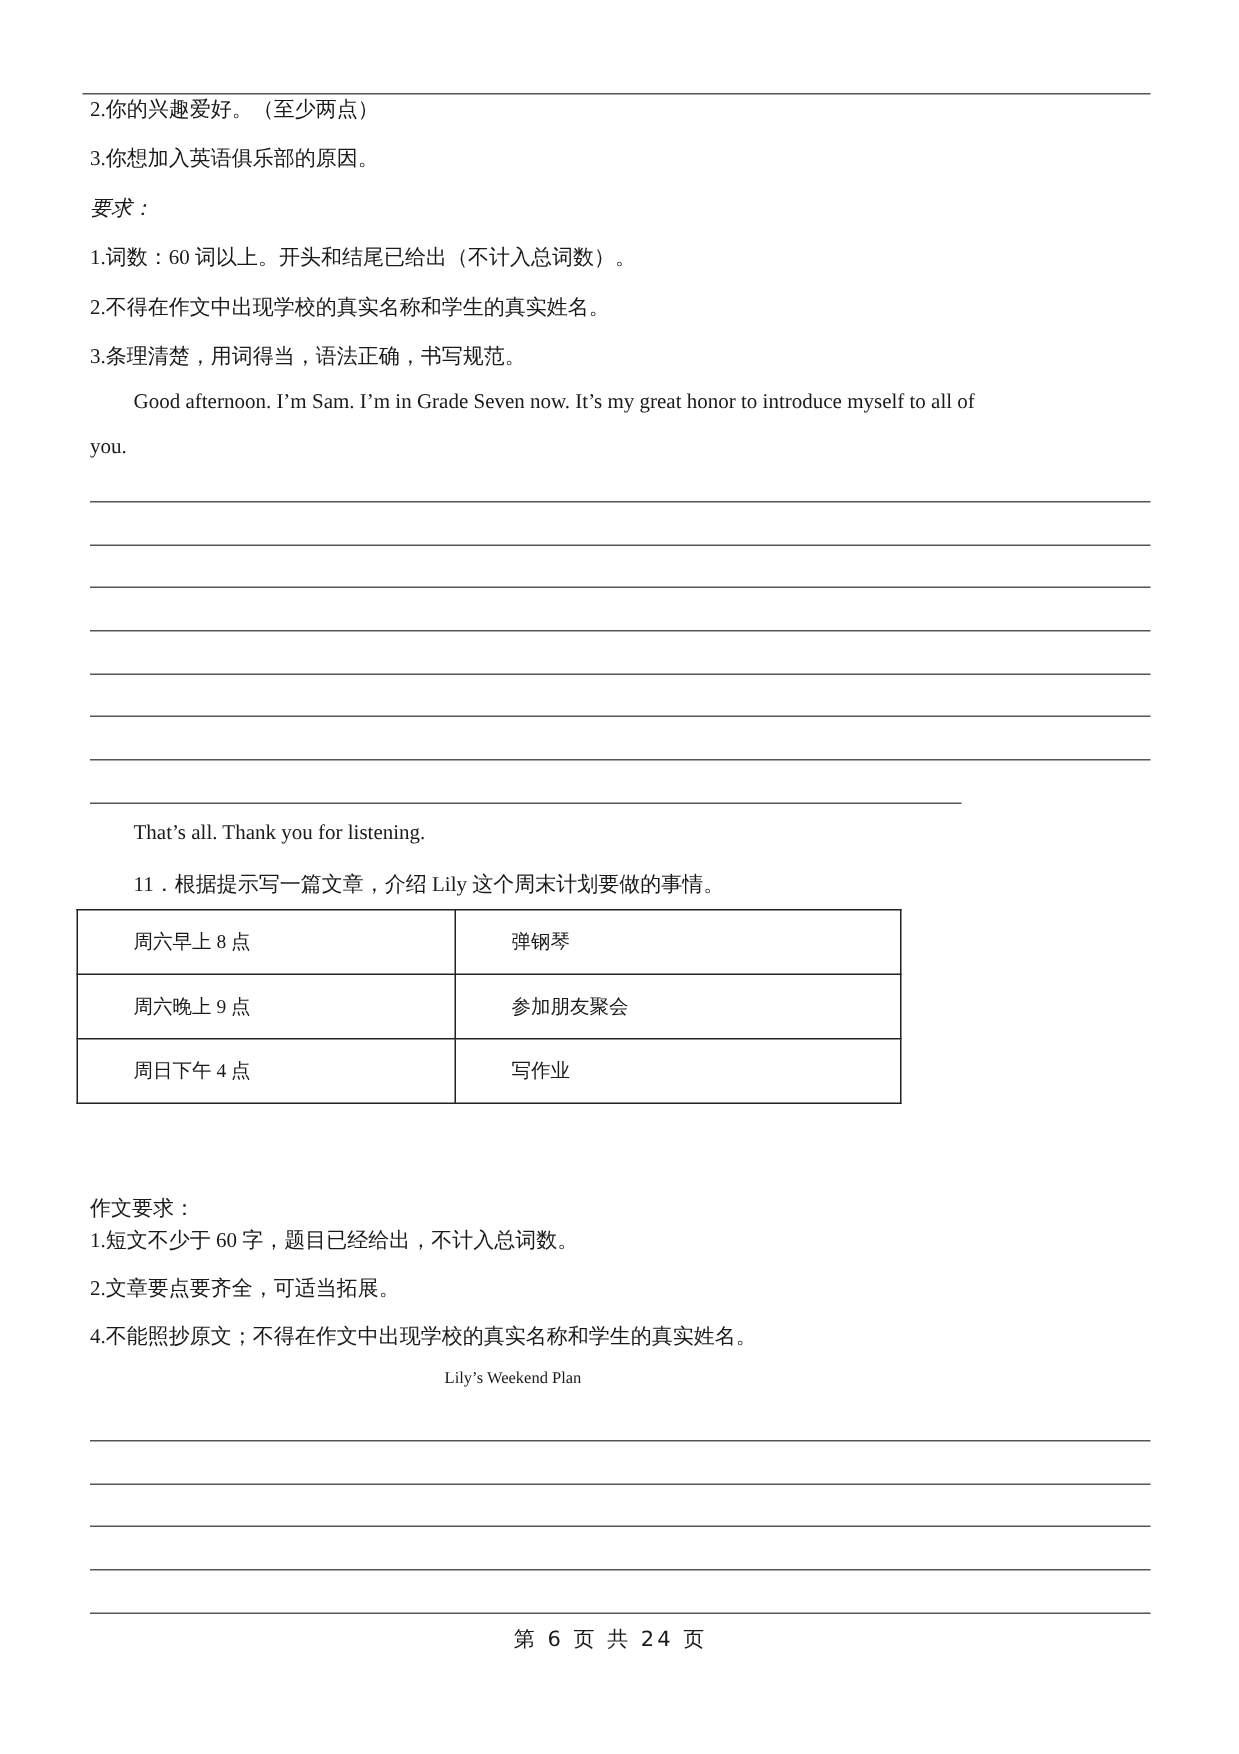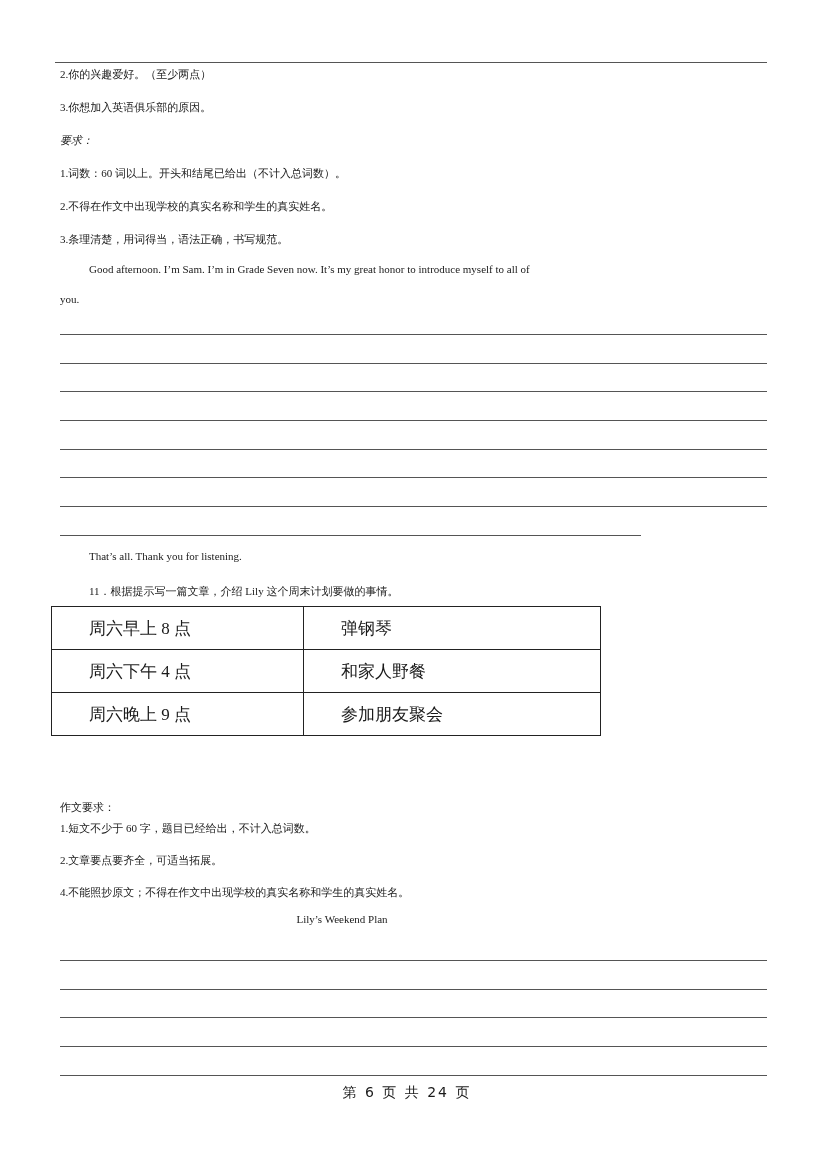--- a/index.html
+++ b/index.html
@@ -1,21 +1,21 @@
 <!DOCTYPE html>
 <html><head>
 <meta charset="utf-8">
 <style>
   html, body { margin: 0; padding: 0; background: #ffffff; }
   body { width: 826px; height: 1169px; position: relative; overflow: hidden;
          font-family: "Liberation Serif", "DejaVu Serif", serif; color: #1a1a1a; }
   .line { position: absolute; height: 0; border-top: 1.5px solid #555; }
-  .txt { position: absolute; font-size: 11px; line-height: 20px; white-space: nowrap; }
+  .txt { position: absolute; font-size: 14px; line-height: 20px; white-space: nowrap; }
   table.plan { position: absolute; left: 51px; top: 606px; width: 550px; border-collapse: collapse;
-               font-size: 17px; }
+               font-size: 13px; }
   table.plan td { border: 1.5px solid #222; height: 42px; padding: 0; vertical-align: middle; }
   table.plan td.c1 { width: 214px; padding-left: 37px; }
   table.plan td.c2 { padding-left: 37px; }
   .footer { position: absolute; top: 1084px; left: 0; width: 814px; text-align: center;
             font-family: "DejaVu Sans", "Liberation Sans", sans-serif; font-size: 14px; letter-spacing: 2px; }
   .title { position: absolute; top: 913px; left: 0; width: 684px; text-align: center; font-size: 11px; }
 </style>
 </head>
 <body>
 
@@ -43,26 +43,26 @@
 <div class="txt" style="left:89px; top:546px;">That’s all. Thank you for listening.</div>
 <div class="txt" style="left:89px; top:581px;">11．根据提示写一篇文章，介绍 Lily 这个周末计划要做的事情。</div>
 
 <table class="plan">
   <tbody>
       <tr>
     <td class="c1">周六早上 8 点</td>
     <td class="c2">弹钢琴</td>
   </tr>
   <tr>
-    <td class="c1">周六下午 4 点</td>
-    <td class="c2">和家人野餐</td>
+    <td class="c1">周六晚上 9 点</td>
+    <td class="c2">参加朋友聚会</td>
   </tr>
   <tr>
-    <td class="c1">周六晚上 9 点</td>
-    <td class="c2">参加朋友聚会</td>
+    <td class="c1">周日下午 4 点</td>
+    <td class="c2">写作业</td>
   </tr>
 </tbody>
   </table>
 
 <div class="txt" style="left:60px; top:785px;margin-top:12px;">作文要求：</div>
 <div class="txt" style="left:60px; top:818px;">1.短文不少于 60 字，题目已经给出，不计入总词数。</div>
 <div class="txt" style="left:60px; top:850px;">2.文章要点要齐全，可适当拓展。</div>
 <div class="txt" style="left:60px; top:882px;">4.不能照抄原文；不得在作文中出现学校的真实名称和学生的真实姓名。</div>
 
 <div class="title">Lily’s Weekend Plan</div>

